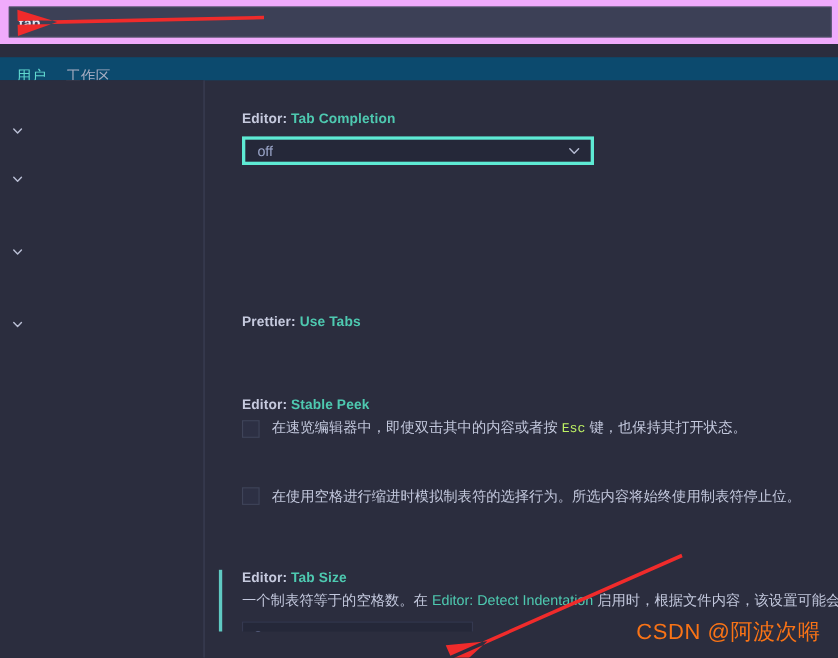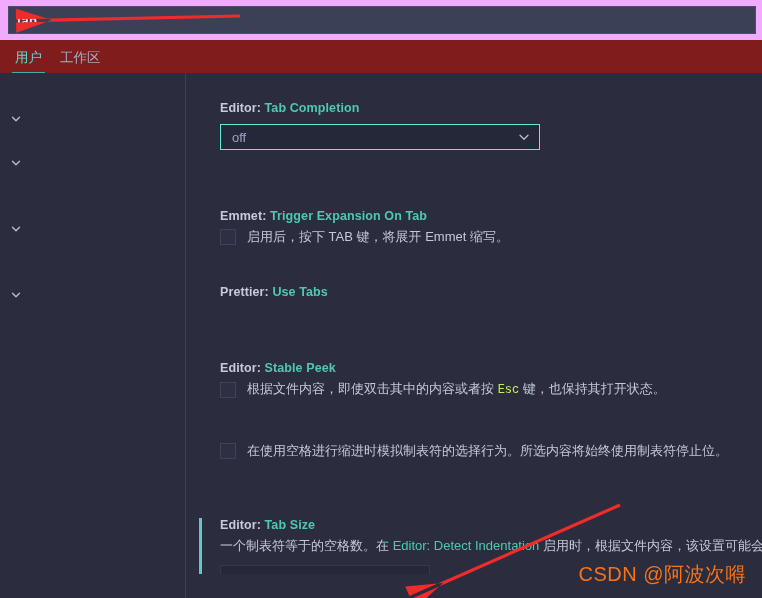--- a/index.html
+++ b/index.html
@@ -39,23 +39,23 @@
   .search-box .search-value {
     font-size: 13px;
     color: #e4e6f1;
     font-weight: 700;
     letter-spacing: 0.2px;
   }
 
   
   .tabs-row {
     position: absolute;
-    left: 0; top: 40px;
+    left: 0; top: 52px;
     width: 762px; height: 33px;
-    background: #7f1d1d;
+    background: #0c4a6e;
     display: flex;
     align-items: flex-end;
   }
   .tab-item {
     position: relative;
     height: 31px;
     padding: 0 9px 0 9px;
     display: flex;
     align-items: center;
     font-size: 13.5px;
@@ -174,21 +174,21 @@
     background: #2d3044;
     border: 1px solid #3f4459;
     margin-right: 11px;
     cursor: pointer;
   }
 
   .dropdown {
     margin-top: 9px;
     width: 320px; height: 26px;
     background: #252839;
-    border: 1px solid #5eead4;
+    border: 3px solid #5eead4;
     display: flex;
     align-items: center;
     justify-content: space-between;
     padding: 0 9px 0 11px;
     cursor: pointer;
   }
   .dropdown .dvalue { font-size: 13px; color: #9aa4c8; }
   .dropdown .dchev { color: #b7bdd4; display: inline-flex; }
 
   .textinput {
@@ -348,35 +348,28 @@
           <div class="setting-title"><span>Editor: </span><span class="key">Tab Completion</span></div>
           <div class="dropdown">
             <span class="dvalue">off</span>
             <span class="dchev">
               <svg width="12" height="12" viewBox="0 0 12 12">
                 <path d="M2 4.3 L6 8.3 L10 4.3" fill="none" stroke="currentColor" stroke-width="1.3" stroke-linecap="round" stroke-linejoin="round"></path>
               </svg>
             </span>
           </div>
         </div>
-        <div class="setting-row" style="top: 136px;">
-          <div class="setting-title"><span>Emmet: </span><span class="key">Trigger Expansion On Tab</span></div>
-          <div class="desc-row">
-            <div class="checkbox"></div>
-            <div class="setting-desc">启用后，按下 TAB 键，将展开 Emmet 缩写。</div>
-          </div>
-        </div>
         <div class="setting-row" style="top: 212px;">
           <div class="setting-title"><span>Prettier: </span><span class="key">Use Tabs</span></div>
         </div>
         <div class="setting-row" style="top: 288px;">
           <div class="setting-title"><span>Editor: </span><span class="key">Stable Peek</span></div>
           <div class="desc-row">
             <div class="checkbox"></div>
-            <div class="setting-desc"><span>根据文件内容，即使双击其中的内容或者按 </span><span class="kbd">Esc</span><span> 键，也保持其打开状态。</span></div>
+            <div class="setting-desc"><span>在速览编辑器中，即使双击其中的内容或者按 </span><span class="kbd">Esc</span><span> 键，也保持其打开状态。</span></div>
           </div>
         </div>
         <div class="setting-row" style="top: 364px;">
           <div class="desc-row">
             <div class="checkbox"></div>
             <div class="setting-desc">在使用空格进行缩进时模拟制表符的选择行为。所选内容将始终使用制表符停止位。</div>
           </div>
         </div>
         <div class="setting-row modified" style="top: 445px;">
           <div class="setting-title"><span>Editor: </span><span class="key">Tab Size</span></div>

